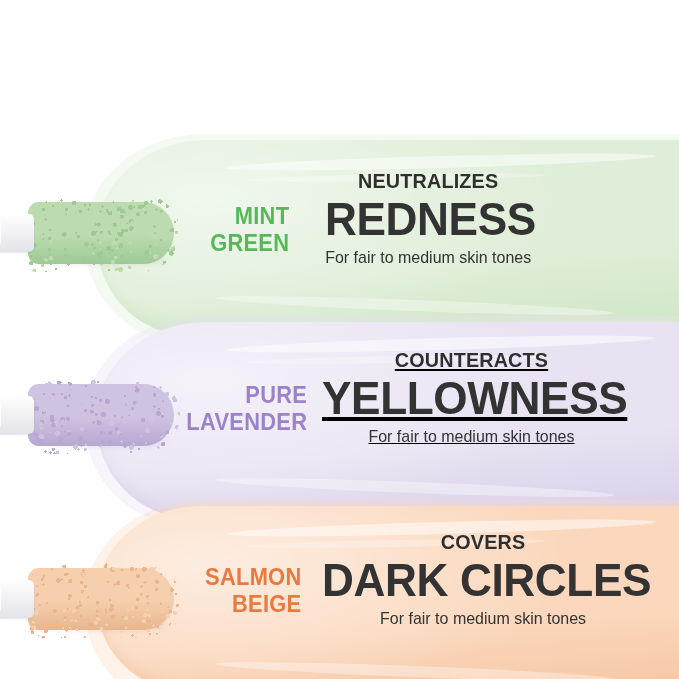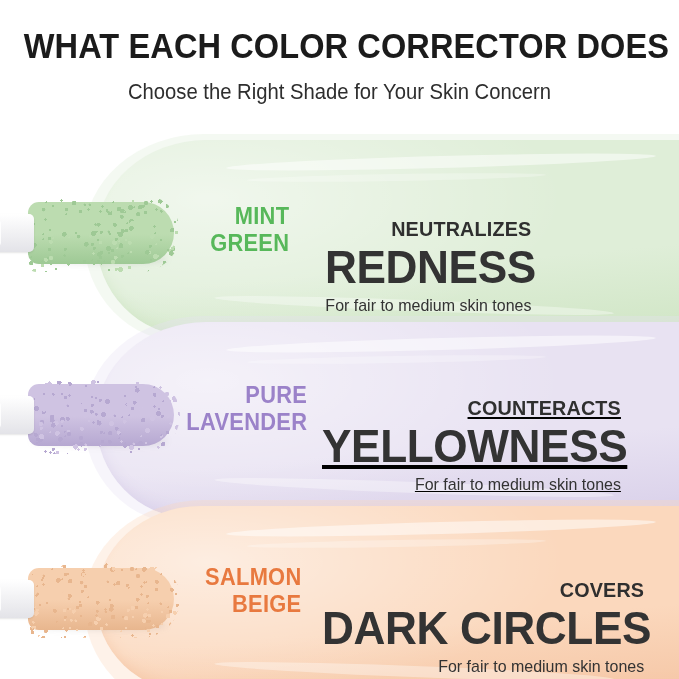--- a/index.html
+++ b/index.html
@@ -140,22 +140,21 @@
     font-weight:700;
     font-size:23px;
     line-height:27px;
     letter-spacing:0.3px;
     transform:scaleX(0.95);
     transform-origin:right center;
   }
   .copy {
     position:absolute;
     z-index:45;
-    text-align:right;
-    margin-top:48px;
+    text-align:center;
   }
   .kicker {
     font-family:"Liberation Sans", sans-serif;
     font-weight:700;
     font-size:21px;
     letter-spacing:0.2px;
     color:#2f2f2f;
     transform:scaleX(0.94);
     transform-origin:left center;
     white-space:nowrap;
@@ -180,24 +179,20 @@
     transform-origin:left center;
     white-space:nowrap;
     margin-top:2px;
   }
 </style>
 </head>
 <body>
 
 <div id="poster">
 
-  <div class="header">
-    <div class="title" style="color: rgb(27, 27, 27);">WHAT EACH COLOR CORRECTOR DOES</div>
-    <div class="subtitle" style="color: rgb(46, 46, 46);">Choose the Right Shade for Your Skin Concern</div>
-  </div>
 
   <div class="row row-1">
     <div class="halo" style="background: rgb(223, 238, 216);"></div>
     <div class="smear" style="background: radial-gradient(120% 150% at 18% 30%, rgba(255, 255, 255, 0.55) 0%, rgba(255, 255, 255, 0) 48%), linear-gradient(175deg, rgb(223, 238, 216) 0%, rgb(223, 238, 216) 62%, rgb(207, 229, 196) 100%); box-shadow: rgb(207, 229, 196) 0px -10px 16px -8px inset;">
       <div class="streak a"></div>
       <div class="streak c"></div>
       <div class="streak b"></div>
     </div>
 
     <div class="wand">

